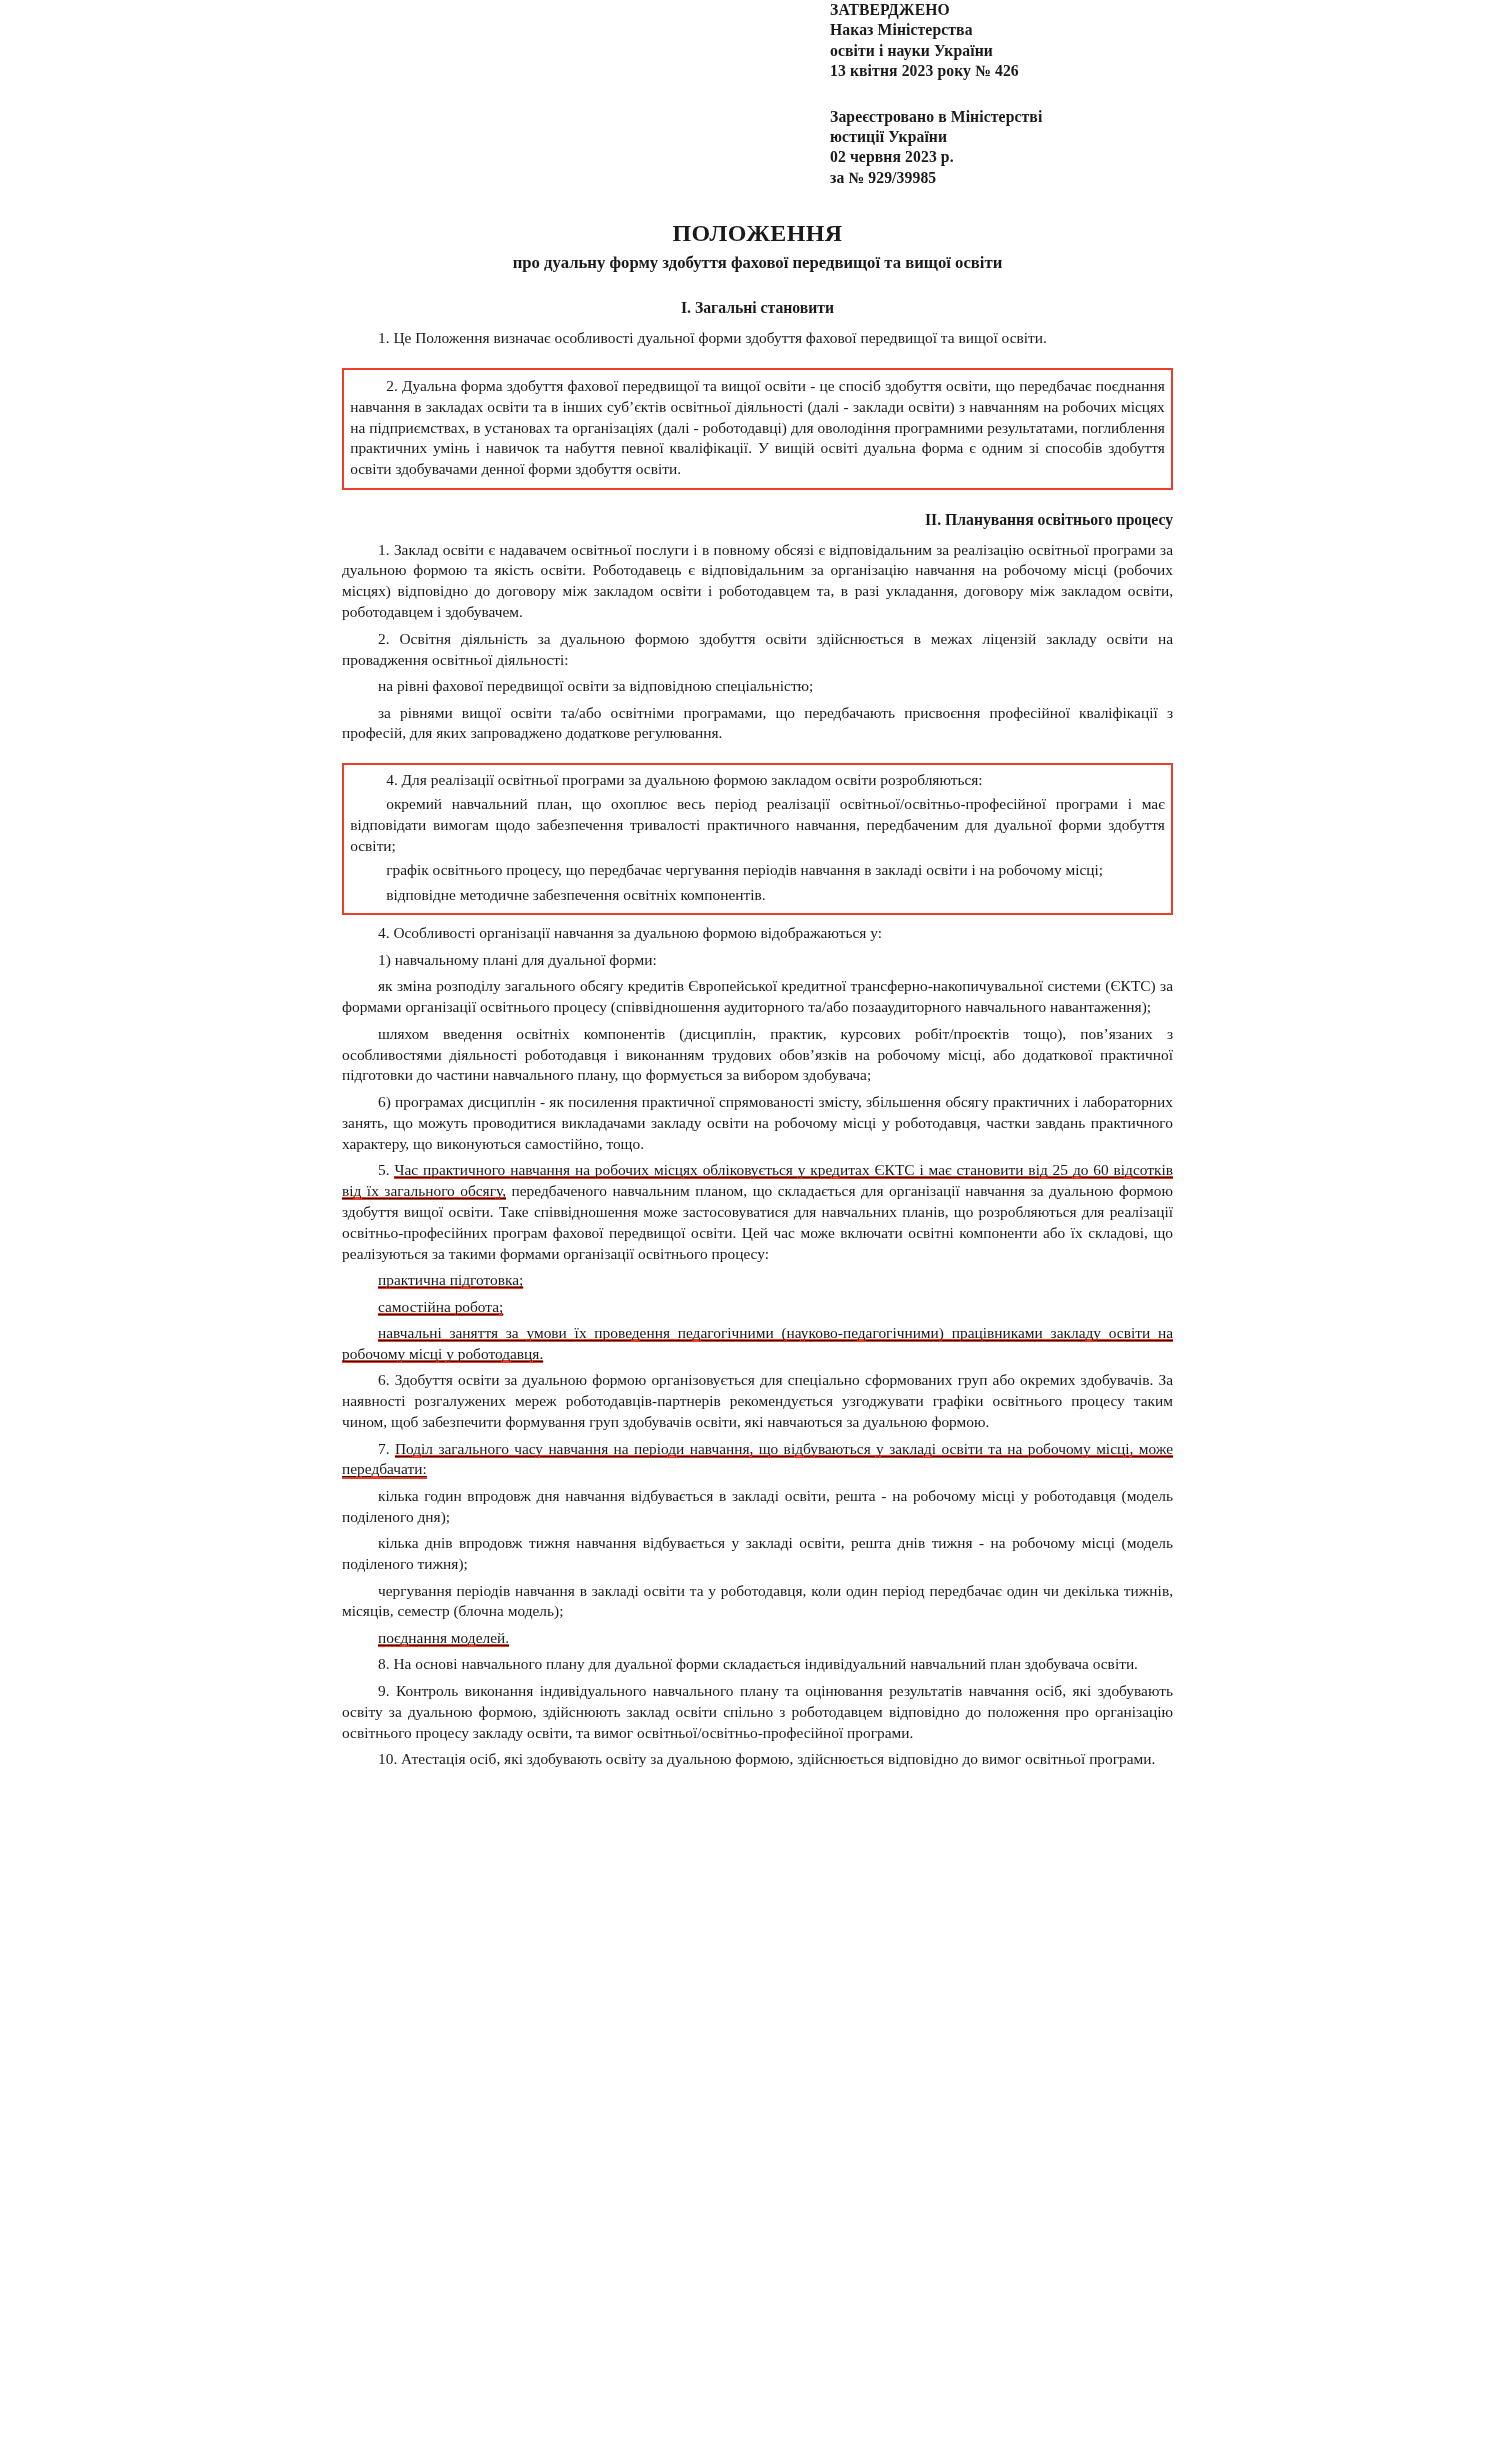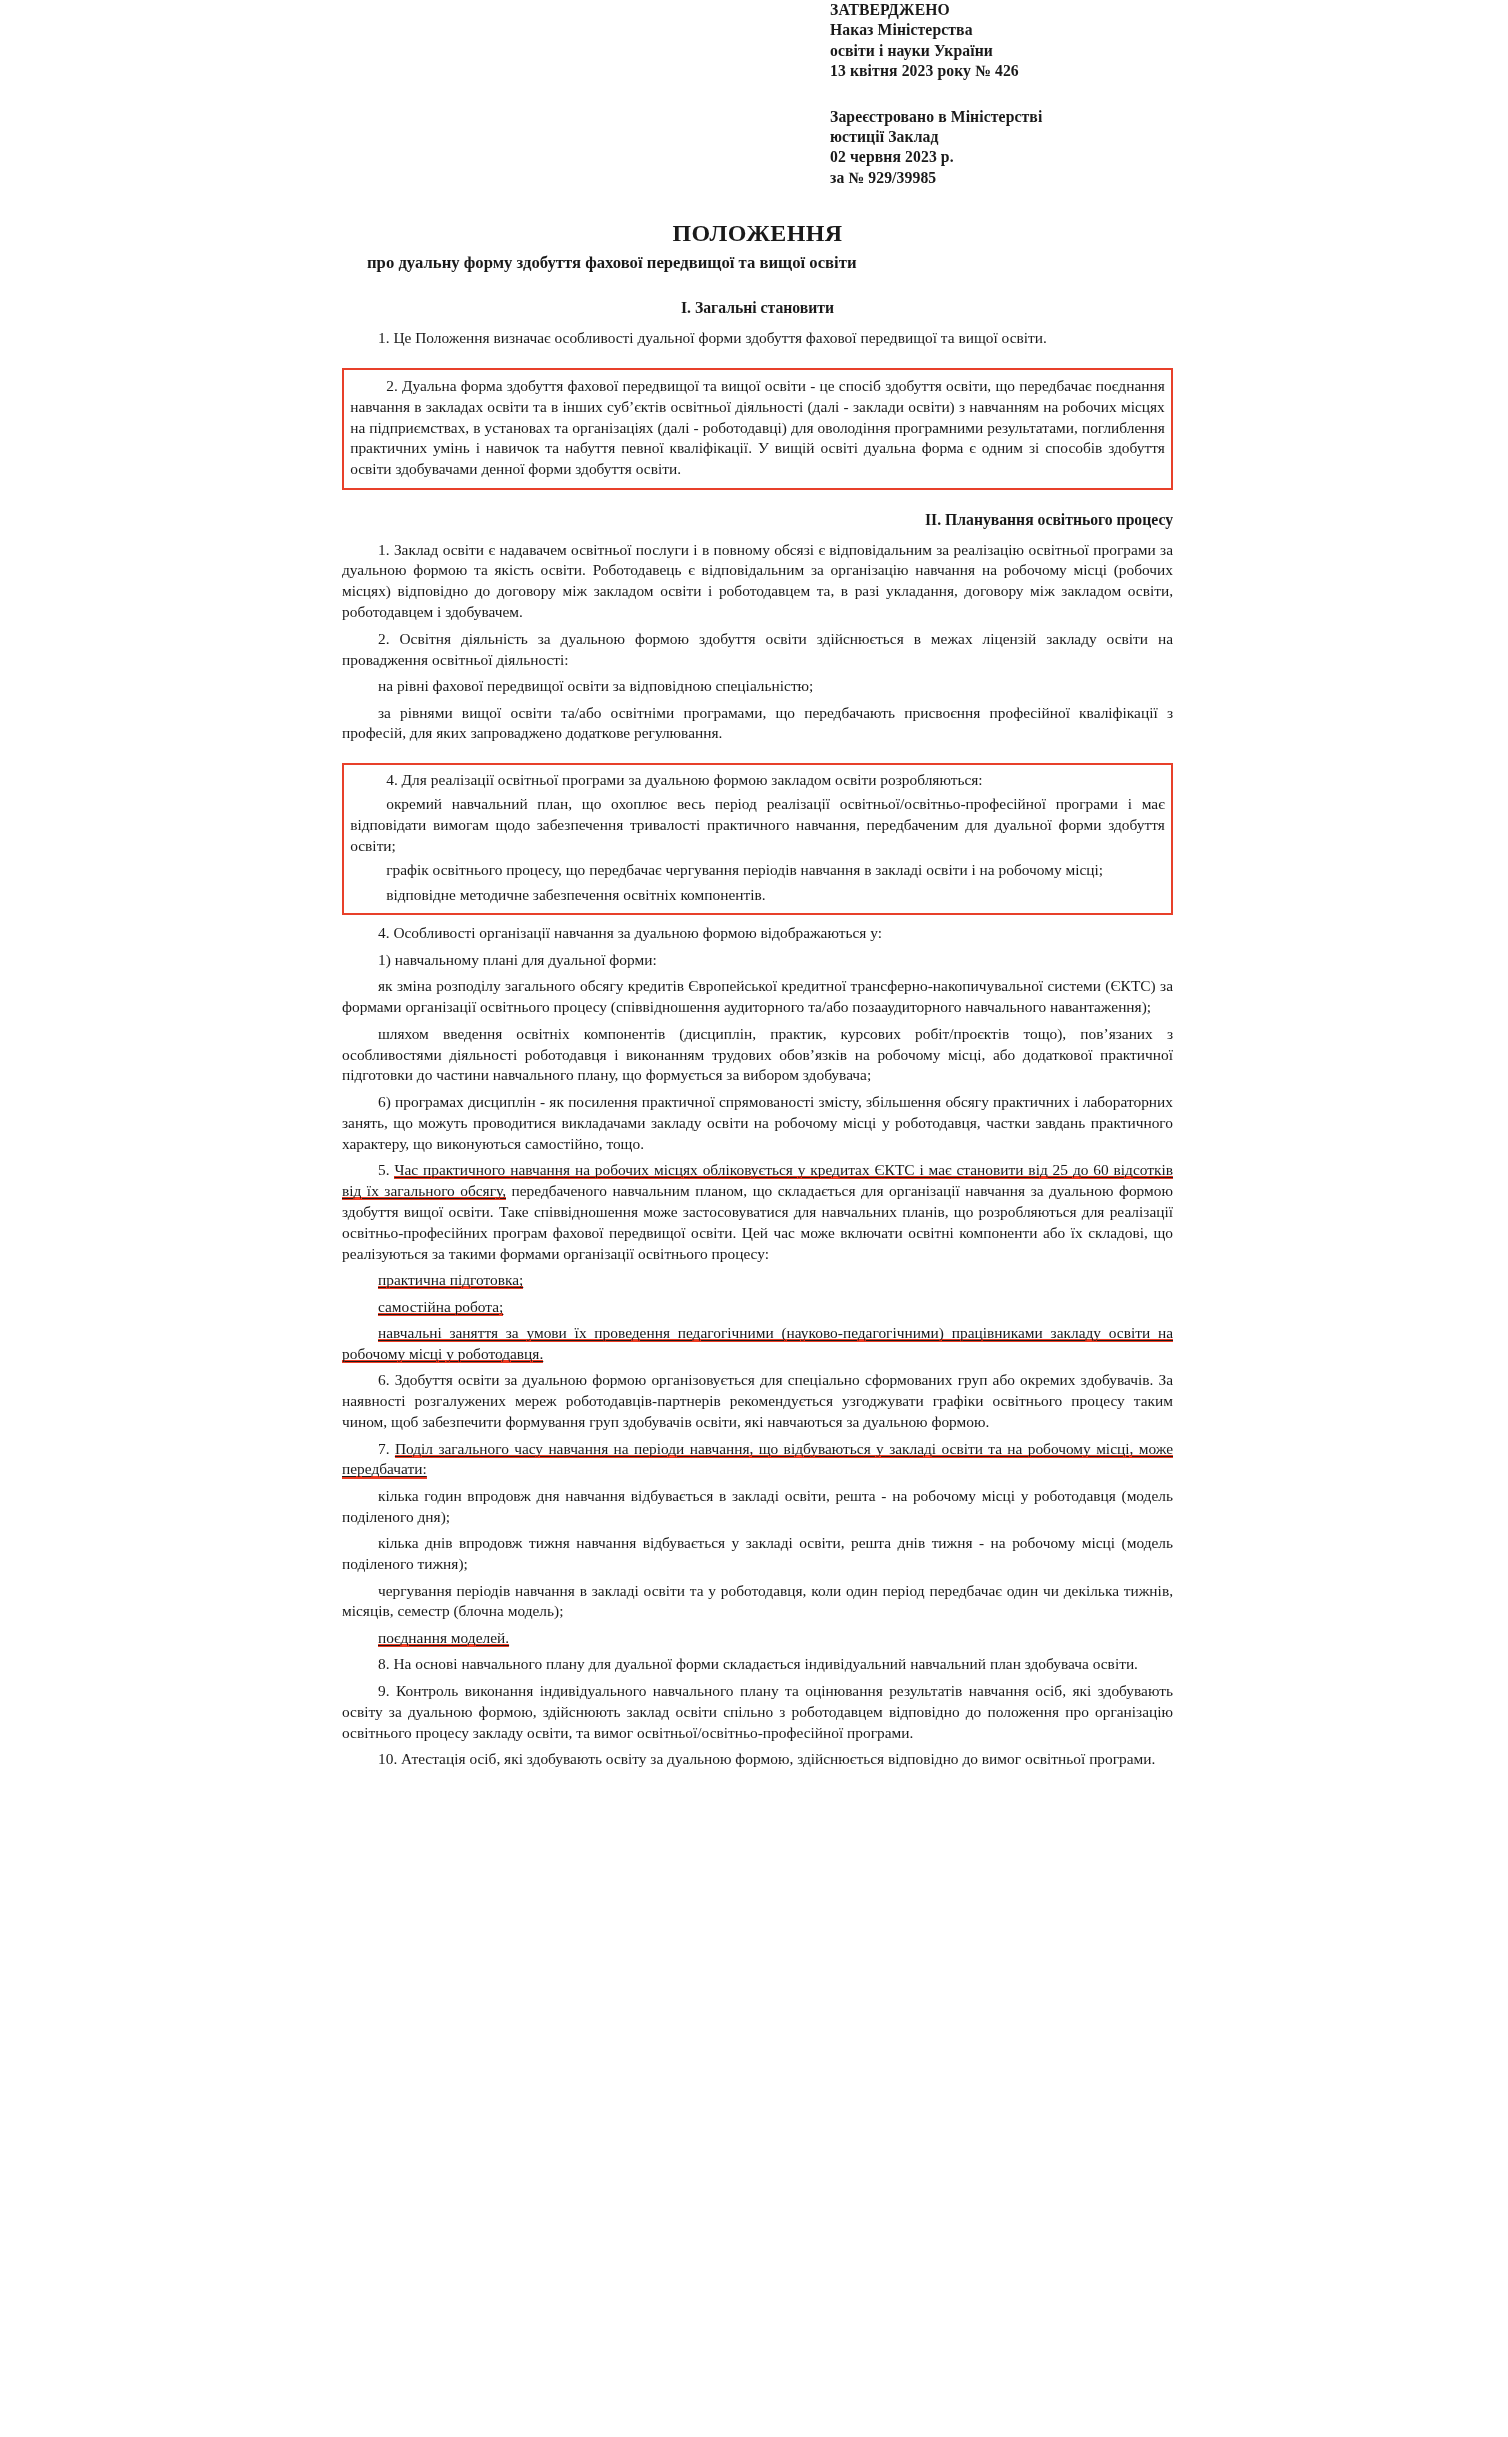--- a/index.html
+++ b/index.html
@@ -49,21 +49,21 @@
 
   
   .doc-title {
     text-align: center;
     font-weight: bold;
     font-size: 24px;
     margin-top: 32px;
     letter-spacing: 0.4px;
   }
   .doc-subtitle {
-    text-align: left;
+    text-align: center;
     font-weight: bold;
     font-size: 16.7px;
     line-height: 1.32;
     margin-top: 5px;
     padding: 0 25px;
   }
   .section-heading {
     text-align: center;
     font-weight: bold;
     font-size: 15.7px;
@@ -125,21 +125,21 @@
 
     <div class="approval-block">
       <div class="approval-group">
         <span class="approval-line">ЗАТВЕРДЖЕНО</span>
         <span class="approval-line">Наказ Міністерства</span>
         <span class="approval-line">освіти і науки України</span>
         <span class="approval-line">13 квітня 2023 року № 426</span>
       </div>
       <div class="approval-group second">
         <span class="approval-line">Зареєстровано в Міністерстві</span>
-        <span class="approval-line">юстиції Заклад</span>
+        <span class="approval-line">юстиції України</span>
         <span class="approval-line">02 червня 2023 р.</span>
         <span class="approval-line">за № 929/39985</span>
       </div>
     </div>
 
     <div class="doc-title">ПОЛОЖЕННЯ</div>
     <div class="doc-subtitle">про дуальну форму здобуття фахової передвищої та вищої освіти</div>
 
     <div class="section-heading">I. Загальні становити</div>
 

